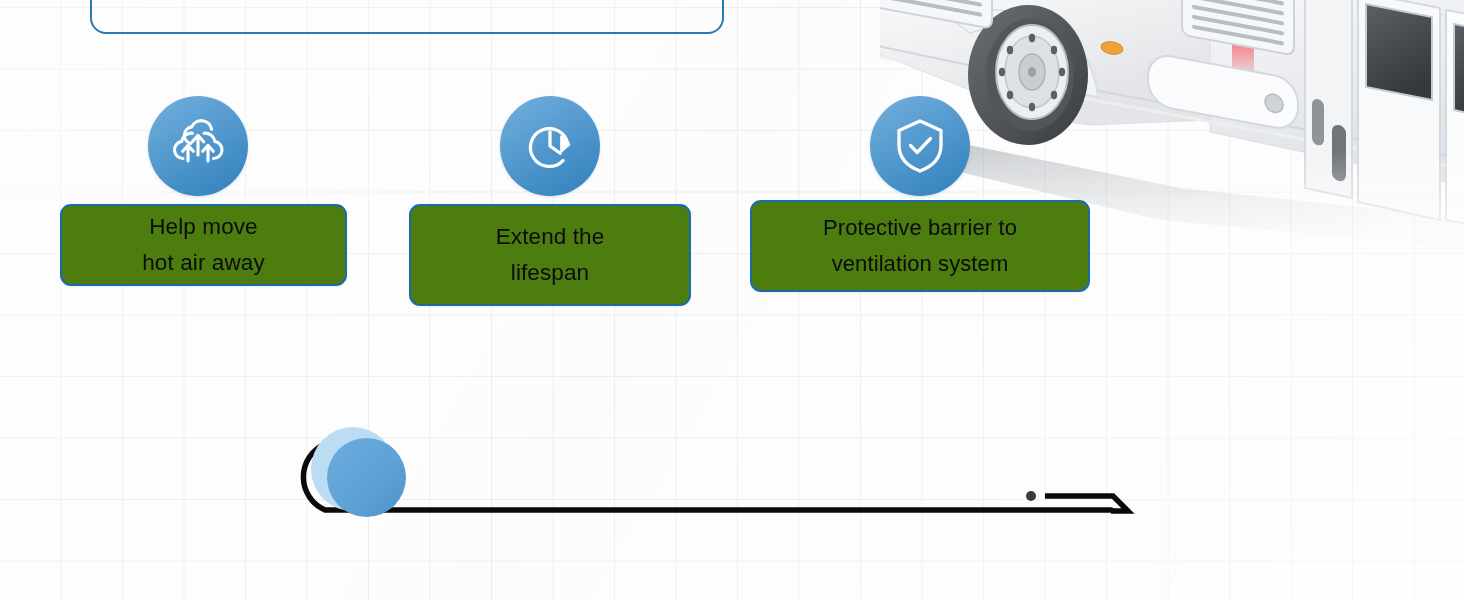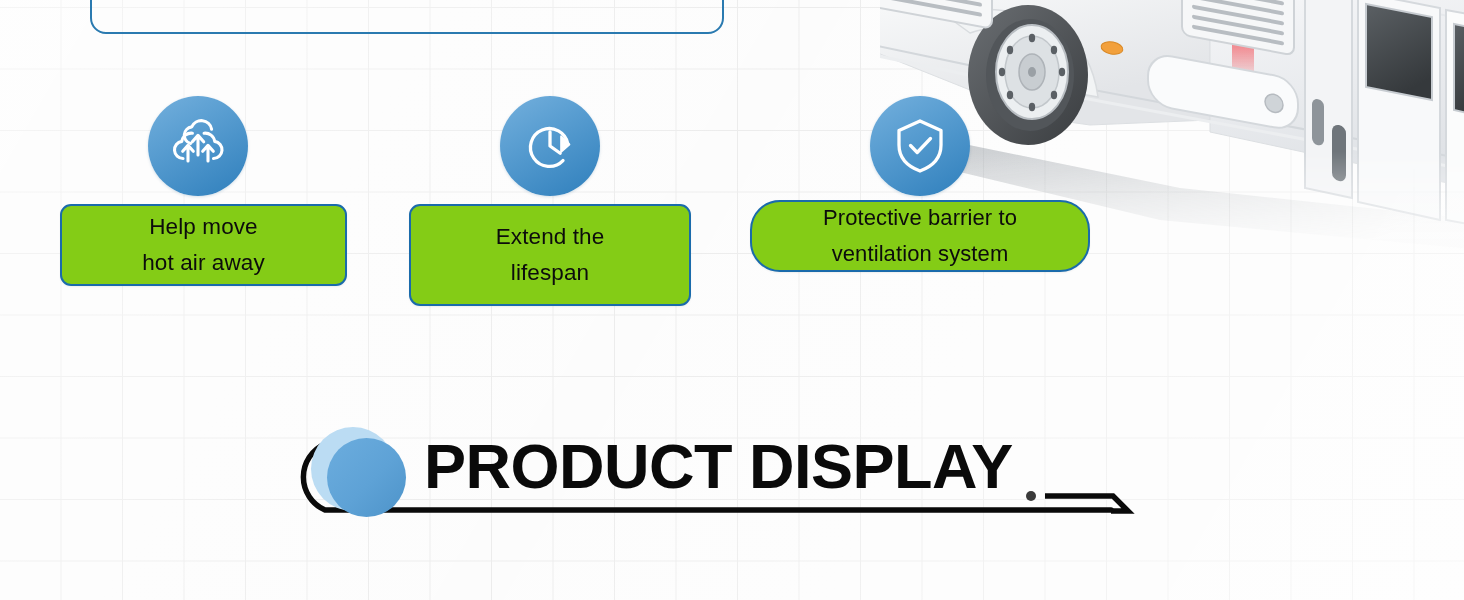--- a/index.html
+++ b/index.html
@@ -84,21 +84,21 @@
     background: linear-gradient(150deg, #74b0dd 0%, #5b9fd2 35%, #2f7fbc 100%);
     display: flex;
     align-items: center;
     justify-content: center;
     box-shadow: 0 1px 3px rgba(30,90,140,0.18);
   }
   .feature-icon svg { display:block; }
   .feature-box {
     position: absolute;
     box-sizing: border-box;
-    background: #84cc16;
+    background: #4d7c0f;
     border: 2.5px solid #1a6bab;
     border-radius: 11px;
     display: flex;
     align-items: center;
     justify-content: center;
     text-align: center;
     box-shadow: 0 1px 2px rgba(0,0,0,0.06);
   }
   .feature-box .box-text {
     font-size: 22.5px;
@@ -113,21 +113,21 @@
   .f1 { left: 60px; }
   .f1 .feature-icon { left: 88px; }
   .f1 .feature-box { left: 0px; top: 108px; width: 287px; height: 82px; }
   
   .f2 { left: 409px; }
   .f2 .feature-icon { left: 91px; }
   .f2 .feature-box { left: 0px; top: 108px; width: 282px; height: 102px; }
   
   .f3 { left: 750px; }
   .f3 .feature-icon { left: 120px; }
-  .f3 .feature-box { left: 0px; top: 104px; width: 340px; height: 72px; border-radius: 30px; }
+  .f3 .feature-box { left: 0px; top: 104px; width: 340px; height: 92px; }
   .f3 .feature-box .box-text { font-size: 22px; }
 
   
   .banner {
     position: absolute;
     left: 283px;
     top: 418px;
     width: 860px;
     height: 115px;
   }
@@ -357,16 +357,15 @@
   </div>
 
   <div class="banner">
     <svg class="banner-shape" width="860" height="115" viewBox="0 0 860 115" xmlns="http://www.w3.org/2000/svg">
       <path d="M42 26 a36 36 0 0 0 0 66 L828 92" fill="none" stroke="#0a0a0a" stroke-width="5.5" stroke-linecap="round"></path>
       <path d="M762 78 L830 78 L845 93 L828 93" fill="none" stroke="#0a0a0a" stroke-width="5.5" stroke-linecap="butt" stroke-linejoin="miter"></path>
       <circle cx="748" cy="78" r="5" fill="#3a3a3a"></circle>
     </svg>
     <div class="banner-circle-back"></div>
     <div class="banner-circle-front"></div>
-    <div class="banner-title">PRODUCT DISPLAY</div>
   </div>
 
 </div>
 
 </body></html>

